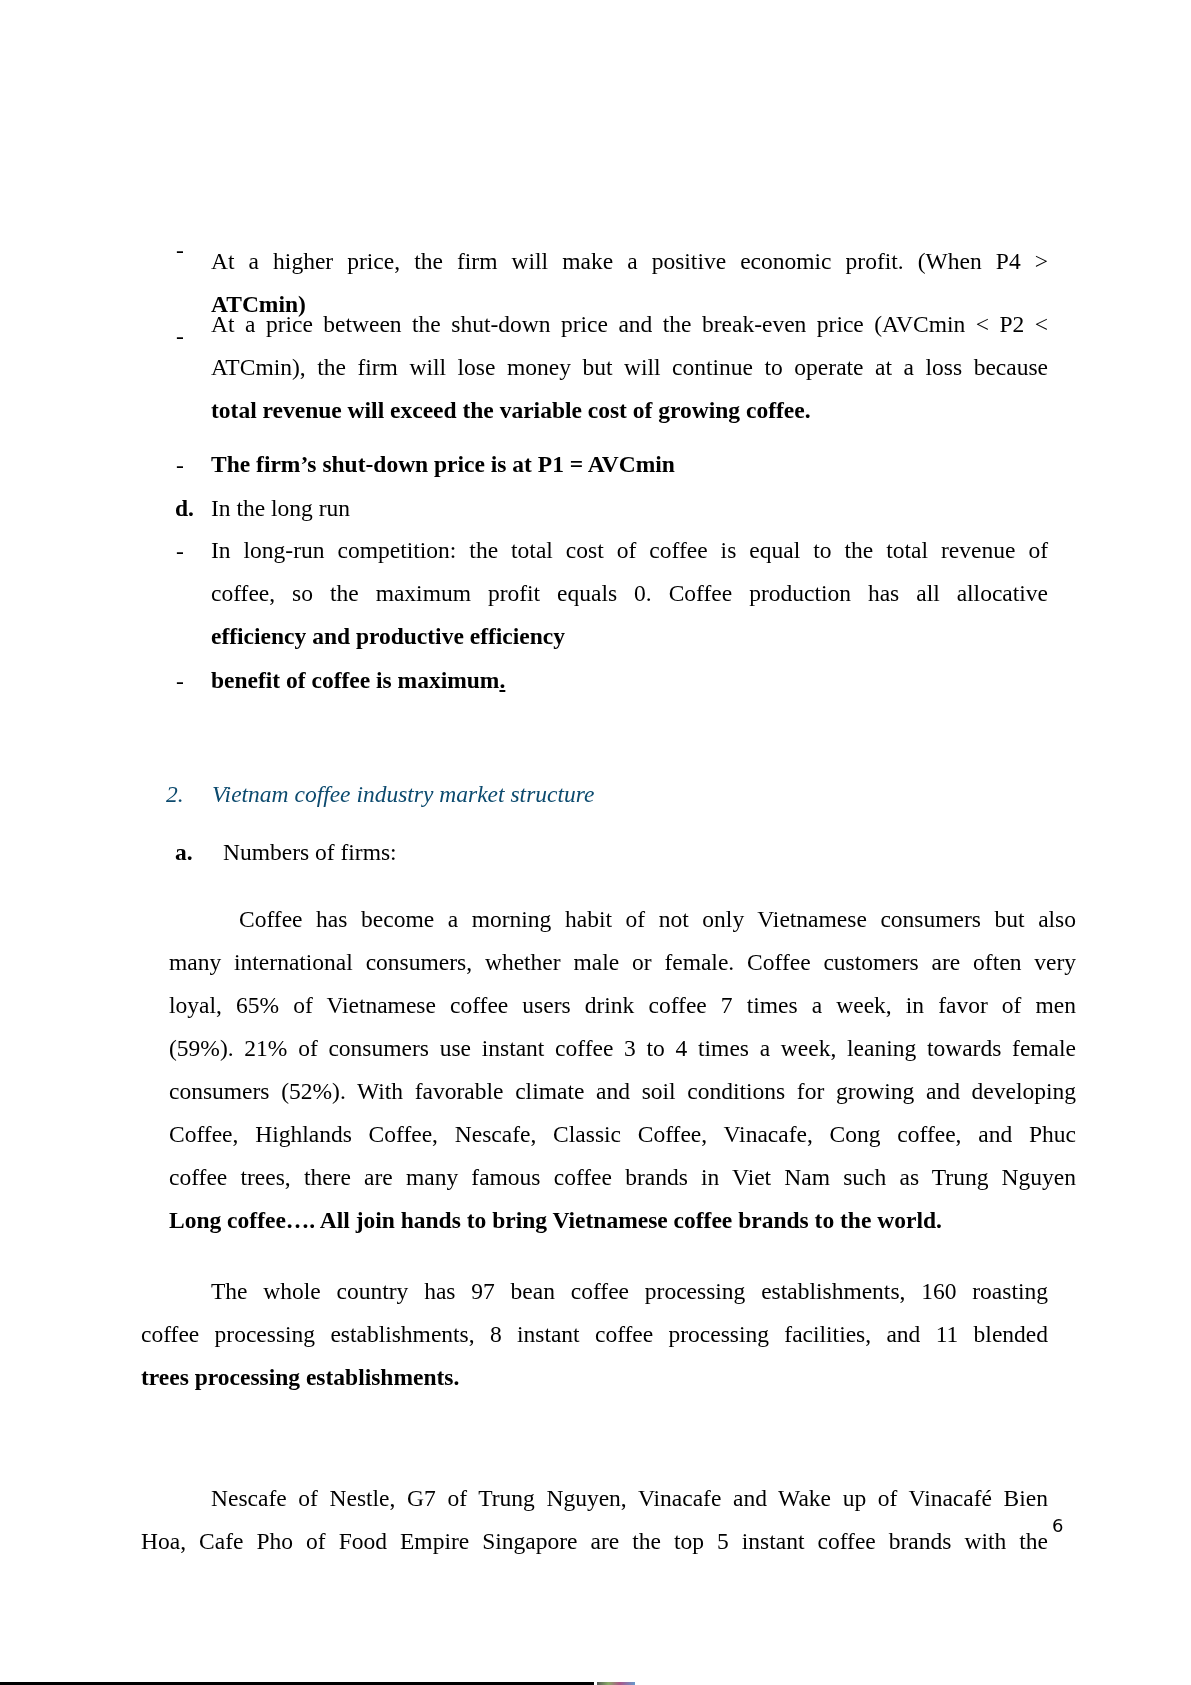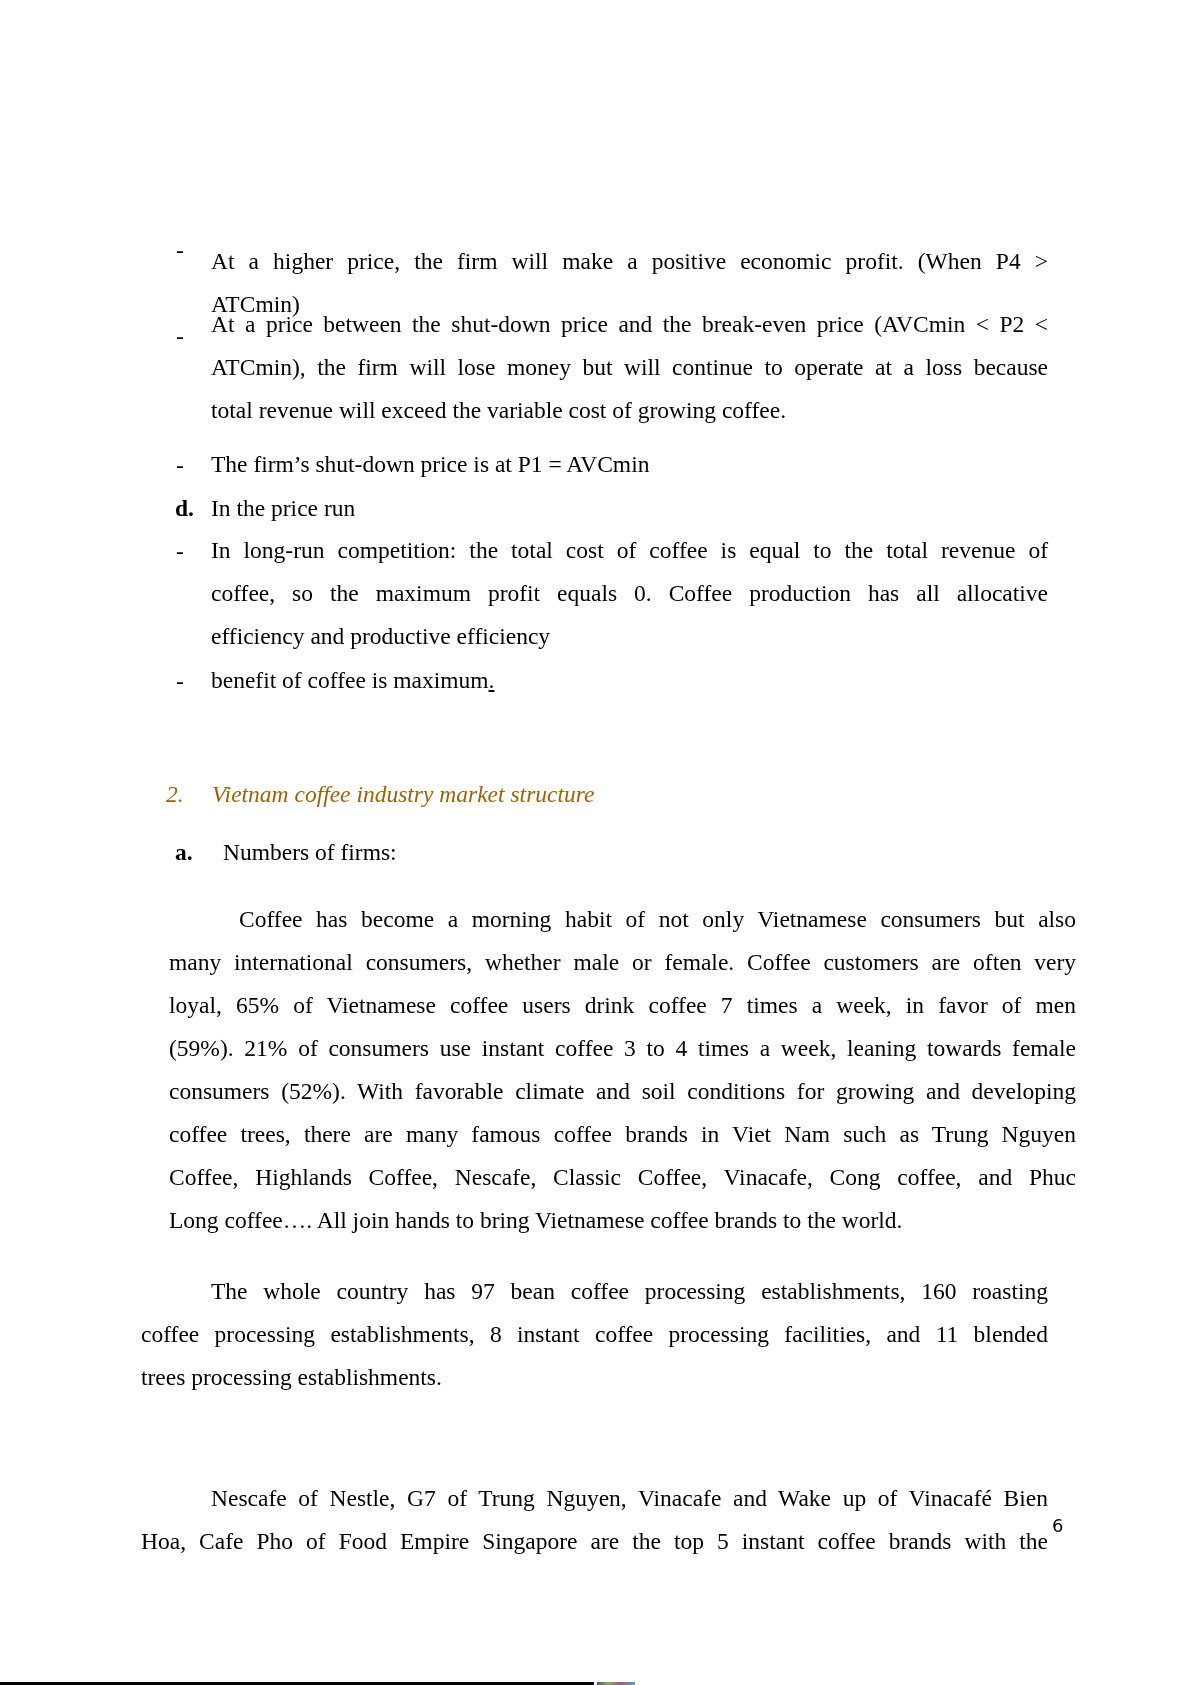--- a/index.html
+++ b/index.html
@@ -7,21 +7,21 @@
          font-family: "Liberation Serif", "DejaVu Serif", serif; color: #000; }
   .page { position: absolute; left: 0; top: 0; width: 1191px; height: 1685px; }
   .line { position: absolute; font-size: 23.5px; line-height: 28px; white-space: nowrap; }
   .dash { position: absolute; left: 176px; font-size: 23.5px; line-height: 28px; }
   .just { position: absolute; left: 211px; width: 837px; font-size: 23.5px; line-height: 43px;
           text-align: justify; text-align-last: left; }
   .body-p { position: absolute; left: 141px; width: 907px; font-size: 23.5px; line-height: 43px;
             text-align: justify; }
   .body-p .indent { display: inline-block; width: 70px; }
   .jline { display: block; text-align: justify; text-align-last: justify; height: 43px; }
-  .jline.last { text-align-last: left; }
+  .jline.last { text-align-last: left; font-weight: bold; }
   .heading { position: absolute; left: 166px; top: 780px; font-size: 23.5px; font-style: italic;
              line-height: 28px; }
   .heading .num { display: inline-block; width: 46px; }
   .bold { font-weight: bold; }
   .pagenum { position: absolute; left: 1052px; top: 1515px; font-family: "DejaVu Sans", sans-serif;
              font-size: 18px; line-height: 22px; }
   .footer-line { position: absolute; left: 0; top: 1682px; width: 594px; height: 3px; background: #000; }
   .footer-mark { position: absolute; left: 597px; top: 1682px; width: 38px; height: 3px;
                  background: linear-gradient(90deg, #555 0%, #8a6 30%, #a58 60%, #69c 100%); }
   u.uline { text-decoration: underline; }
@@ -50,56 +50,56 @@
 
   <div>
     <span class="dash" style="top:451px;">-</span>
     <div class="just" style="top:443px;">
       <span class="jline last">The firm’s shut-down price is at P1 = AVCmin</span>
     </div>
   </div>
 
   <div>
     <span class="line bold" style="left:175px; top:494px;">d.</span>
-    <span class="line" style="left:211px; top:494px;">In the price run</span>
+    <span class="line" style="left:211px; top:494px;">In the long run</span>
   </div>
 
   <div>
     <span class="dash" style="top:537px;">-</span>
     <div class="just" style="top:529px;">
       <span class="jline">In long-run competition: the total cost of coffee is equal to the total revenue of</span>
       <span class="jline">coffee, so the maximum profit equals 0. Coffee production has all allocative</span>
       <span class="jline last">efficiency and productive efficiency</span>
     </div>
   </div>
 
   <div>
     <span class="dash" style="top:667px;">-</span>
     <div class="just" style="top:659px;">
       <span class="jline last"><span>benefit of coffee is maximum</span><u class="uline">.</u></span>
     </div>
   </div>
 
-  <div class="heading" id="section-heading" style="color: #a16207;">
+  <div class="heading" id="section-heading" style="color: #0c4a6e;">
     <span class="num">2.</span><span>Vietnam coffee industry market structure</span>
   </div>
 
   <div>
     <span class="line bold" style="left:175px; top:838px;">a.</span>
     <span class="line" style="left:223px; top:838px;">Numbers of firms:</span>
   </div>
 
   <div class="body-p" style="top:898px;margin-left:28px;">
     <span class="jline"><span class="indent"></span><span>Coffee has become a morning habit of not only Vietnamese consumers but also</span></span>
     <span class="jline">many international consumers, whether male or female. Coffee customers are often very</span>
     <span class="jline">loyal, 65% of Vietnamese coffee users drink coffee 7 times a week, in favor of men</span>
     <span class="jline">(59%). 21% of consumers use instant coffee 3 to 4 times a week, leaning towards female</span>
     <span class="jline">consumers (52%). With favorable climate and soil conditions for growing and developing</span>
+    <span class="jline">Coffee, Highlands Coffee, Nescafe, Classic Coffee, Vinacafe, Cong coffee, and Phuc</span>
     <span class="jline">coffee trees, there are many famous coffee brands in Viet Nam such as Trung Nguyen</span>
-    <span class="jline">Coffee, Highlands Coffee, Nescafe, Classic Coffee, Vinacafe, Cong coffee, and Phuc</span>
     <span class="jline last">Long coffee…. All join hands to bring Vietnamese coffee brands to the world.</span>
   </div>
 
   <div class="body-p" style="top:1270px;">
     <span class="jline"><span class="indent"></span><span>The whole country has 97 bean coffee processing establishments, 160 roasting</span></span>
     <span class="jline">coffee processing establishments, 8 instant coffee processing facilities, and 11 blended</span>
     <span class="jline last">trees processing establishments.</span>
   </div>
 
   <div class="body-p" style="top:1477px;">

